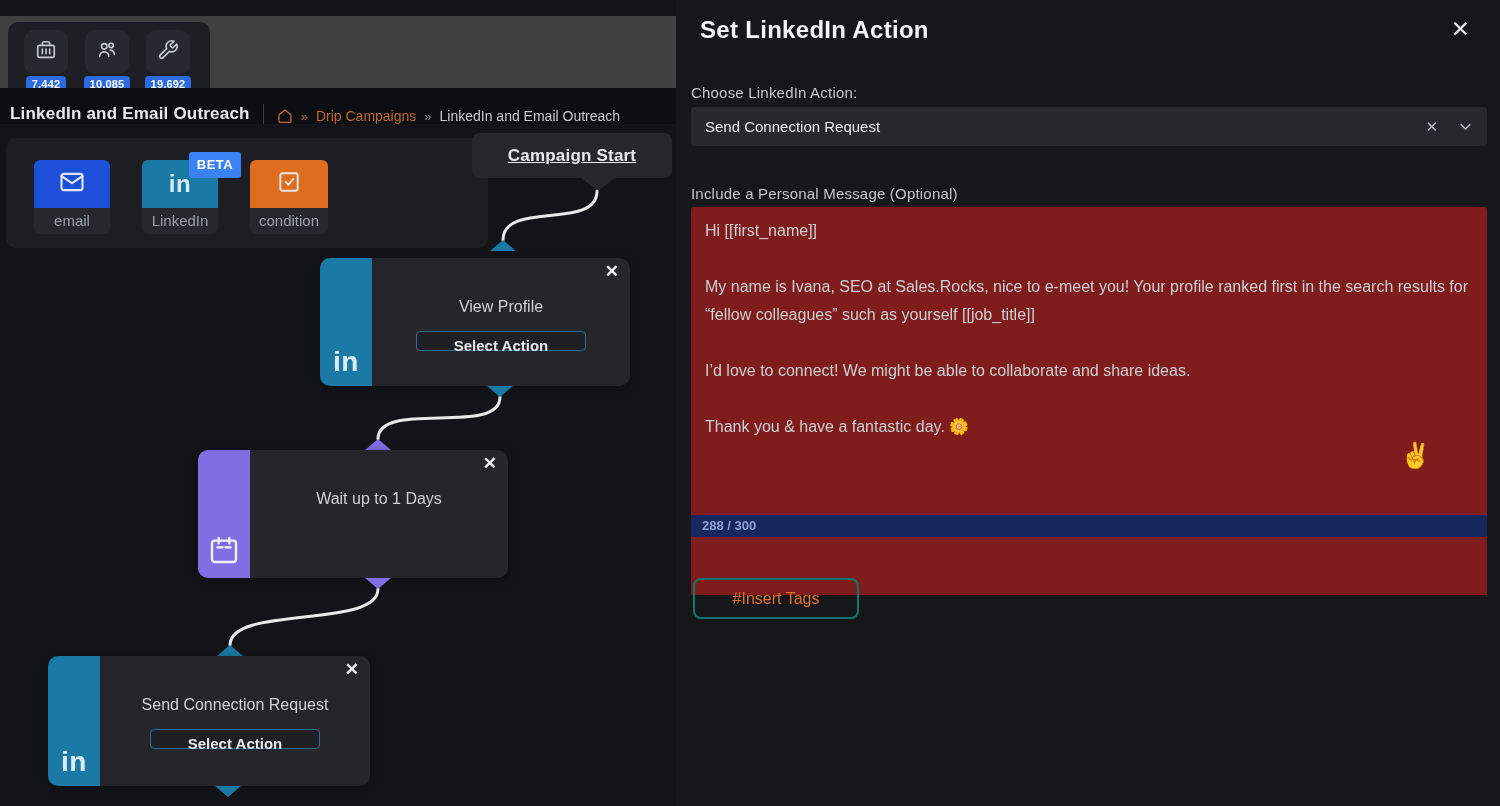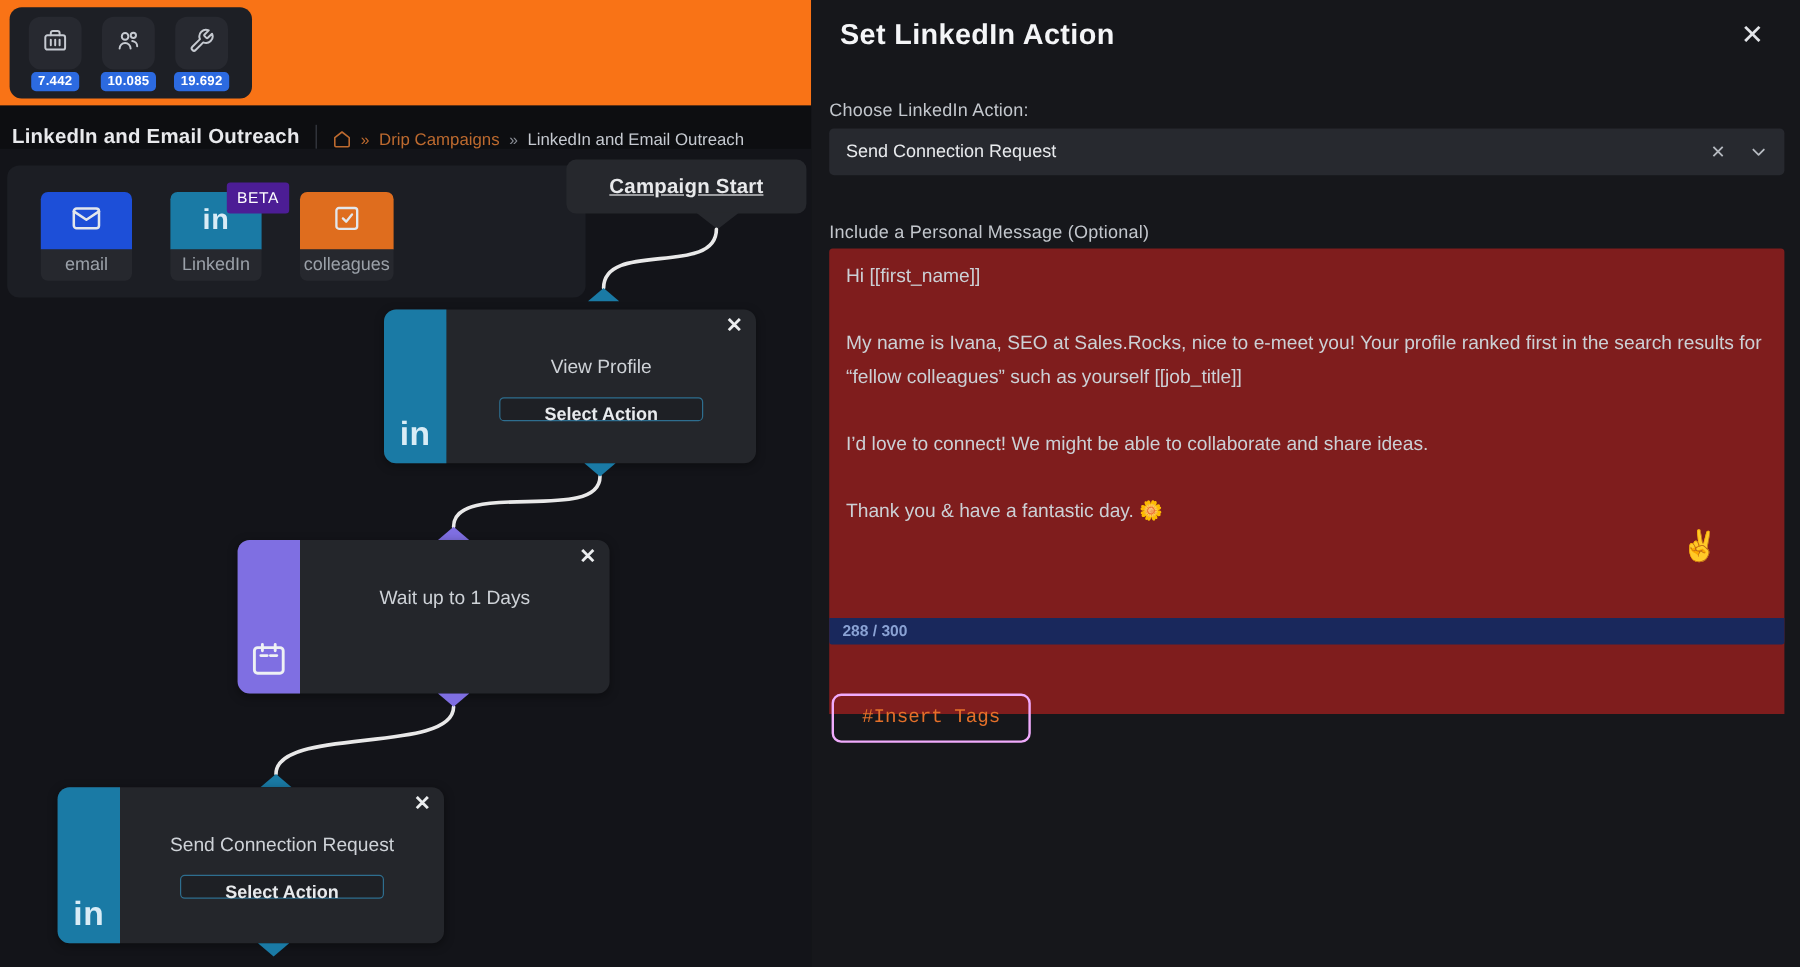--- a/index.html
+++ b/index.html
@@ -1,21 +1,21 @@
 <!DOCTYPE html>
 <html><head>
 <meta charset="utf-8">
 <style>
   * { margin:0; padding:0; box-sizing:border-box; }
   html,body { width:1500px; height:806px; background:#0e0f12; font-family:"Liberation Sans", sans-serif; overflow:hidden; }
 
   
   #left { position:absolute; left:0; top:0; width:676px; height:806px; background:#131419; }
 
-  #topbar { position:absolute; left:0; top:0; width:676px; height:88px; background:#f97316;text-decoration:underline; }
+  #topbar { position:absolute; left:0; top:16px; width:676px; height:88px; background:#404040;text-decoration:underline; }
   #stats-panel { position:absolute; left:8px; top:6px; width:202px; height:76px; background:#1d1f25; border-radius:10px; }
   .stat { position:absolute; top:8px; width:60px; text-align:center; }
   .stat-btn { width:44px; height:44px; margin:0 auto; background:#272930; border-radius:10px; display:flex; align-items:center; justify-content:center; }
   .stat-btn svg { stroke:#c6cad1; fill:none; stroke-width:1.8; stroke-linecap:round; stroke-linejoin:round; }
   .stat-badge { display:inline-block; margin-top:2px; background:#2c6ae0; color:#fff; font-size:11px; font-weight:bold; padding:2px 6px; border-radius:4px; letter-spacing:.2px; }
 
   #breadcrumb-bar { position:absolute; left:0; top:88px; width:676px; height:36px; background:#0d0e11; display:flex; align-items:flex-end; padding:0 10px; white-space:nowrap; }
   .page-title { font-size:17px; font-weight:bold; color:#e8e9ec; letter-spacing:.2px; }
   .bc-divider { width:1px; height:20px; background:#3a3d45; margin:0 13px; }
   .bc-sep1 { color:#bd6a2f; font-size:13px; margin:0 8px; }
@@ -23,21 +23,21 @@
   .bc-link { color:#bd6a2f; font-size:14px; }
   .bc-current { color:#c6cad1; font-size:14px; }
 
   #canvas { position:absolute; left:0; top:124px; width:676px; height:682px; background:#131419; }
   #toolbox { position:absolute; left:6px; top:14px; width:482px; height:110px; background:#1c1e24; border-radius:10px; }
   .tool { position:absolute; top:36px; width:76px; }
   .tool-color { height:48px; border-radius:6px 6px 0 0; display:flex; align-items:center; justify-content:center; }
   .tool-label { height:26px; background:#26282e; border-radius:0 0 6px 6px; color:#9ba1a9; font-size:15px; text-align:center; line-height:26px; }
   .tool svg { stroke:#e3e7ec; fill:none; stroke-width:1.8; stroke-linecap:round; stroke-linejoin:round; }
   .in-logo { font-weight:bold; color:#d9ecf6; font-size:24px; letter-spacing:.5px; }
-  #beta-badge { position:absolute; left:189px; top:28px; width:52px; height:26px; background:#4c1d95; color:#fff; font-size:13px; font-weight:normal; text-align:center; line-height:26px; border-radius:3px; letter-spacing:.5px; z-index:5; }
+  #beta-badge { position:absolute; left:189px; top:28px; width:52px; height:26px; background:#3b82f6; color:#fff; font-size:13px; font-weight:bold; text-align:center; line-height:26px; border-radius:3px; letter-spacing:.5px; z-index:5; }
 
   #campaign-start { position:absolute; left:472px; top:9px; width:200px; height:45px; background:#26282d; border-radius:8px; color:#e8e9eb; font-size:17px; font-weight:bold; text-align:center; line-height:45px; letter-spacing:.2px;text-decoration:underline; }
   #cs-notch { position:absolute; left:580px; top:53px; width:0; height:0; border-left:18px solid transparent; border-right:18px solid transparent; border-top:14px solid #26282d; }
 
   #wires { position:absolute; left:0; top:0; width:676px; height:682px; pointer-events:none; }
   #wires path { fill:none; stroke:#e9e9e9; stroke-width:3; stroke-linecap:round; }
 
   .tri-up { position:absolute; width:0; height:0; border-left:13px solid transparent; border-right:13px solid transparent; }
   .tri-down { position:absolute; width:0; height:0; border-left:13px solid transparent; border-right:13px solid transparent; }
   .tri-up.teal { border-bottom:11px solid #1a7aa5; }
@@ -64,21 +64,21 @@
   #panel-close { position:absolute; right:30px; top:16px; font-size:23px; color:#e3e5e9; cursor:pointer; }
   .field-label { position:absolute; left:15px; font-size:15px; color:#c3c7cd; letter-spacing:.2px; }
   #action-select { position:absolute; left:15px; right:13px; top:107px; height:39px; background:#27292f; border-radius:4px; display:flex; align-items:center; padding:0 14px; cursor:pointer; }
   #action-select .value { flex:1; color:#e9ebee; font-size:15px; }
   #action-select .clear { color:#b6bac1; font-size:15px; margin-right:20px; cursor:pointer; }
   #action-select svg { stroke:#b6bac1; fill:none; stroke-width:2.4; stroke-linecap:round; stroke-linejoin:round; }
 
   #message-box { position:absolute; left:15px; right:13px; top:207px; height:388px; background:#7f1d1d; border-radius:3px 3px 0 0; padding:10px 14px; color:#ccd0d5; font-size:16px; line-height:1.75; white-space:pre-wrap; overflow:hidden; cursor:text; }
   #emoji-btn { position:absolute; right:68px; top:443px; font-size:25px; color:#f0b429; cursor:pointer; line-height:1; }
   #char-bar { position:absolute; left:15px; right:13px; top:515px; height:22px; background:#19285c; border-radius:0 0 2px 2px; color:#8aa2d4; font-size:13px; font-weight:bold; line-height:22px; padding-left:11px; }
-  #insert-tags { position:absolute; left:17px; top:578px; width:166px; height:41px; background:transparent; border:2px solid #f0abfc; border-radius:8px; color:#e4702a; font-size:16px; text-align:center; line-height:37px; cursor:pointer; font-family:Liberation Mono, monospace; }
+  #insert-tags { position:absolute; left:17px; top:578px; width:166px; height:41px; background:transparent; border:2px solid #0f766e; border-radius:8px; color:#e4702a; font-size:16px; text-align:center; line-height:37px; cursor:pointer; font-family:Liberation Sans, sans-serif; }
 </style>
 </head>
 <body>
 
 <div id="left">
 
   <div id="topbar">
     <div id="stats-panel">
       <div class="stat" style="left:8px;">
         <div class="stat-btn">
@@ -158,21 +158,21 @@
 
     <div class="tool" style="left:250px;width:78px;">
       <div class="tool-color" style="background:#df6d1e;">
         <span>
           <svg width="26" height="26" viewBox="0 0 24 24">
               <rect x="4" y="4" width="16" height="16" rx="2"></rect>
               <path d="M9 12l2.5 2.5L16 9"></path>
             </svg>
         </span>
       </div>
-      <div class="tool-label">colleagues</div>
+      <div class="tool-label">condition</div>
     </div>
 
 
     <div id="campaign-start">Campaign Start</div>
     <div id="cs-notch"></div>
 
     <svg id="wires">
       <path d="M597,67 C597,107 503,76 503,116"></path>
       <path d="M500,273 C500,313 378,275 378,315"></path>
       <path d="M378,465 C378,505 230,481 230,521"></path>

